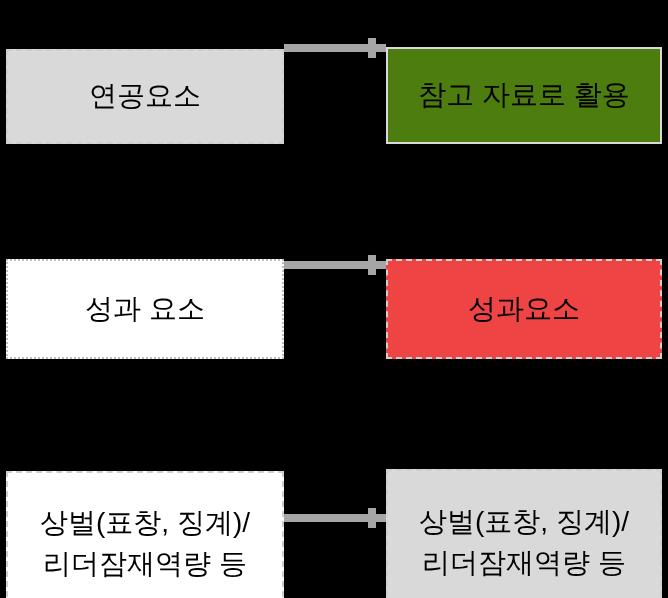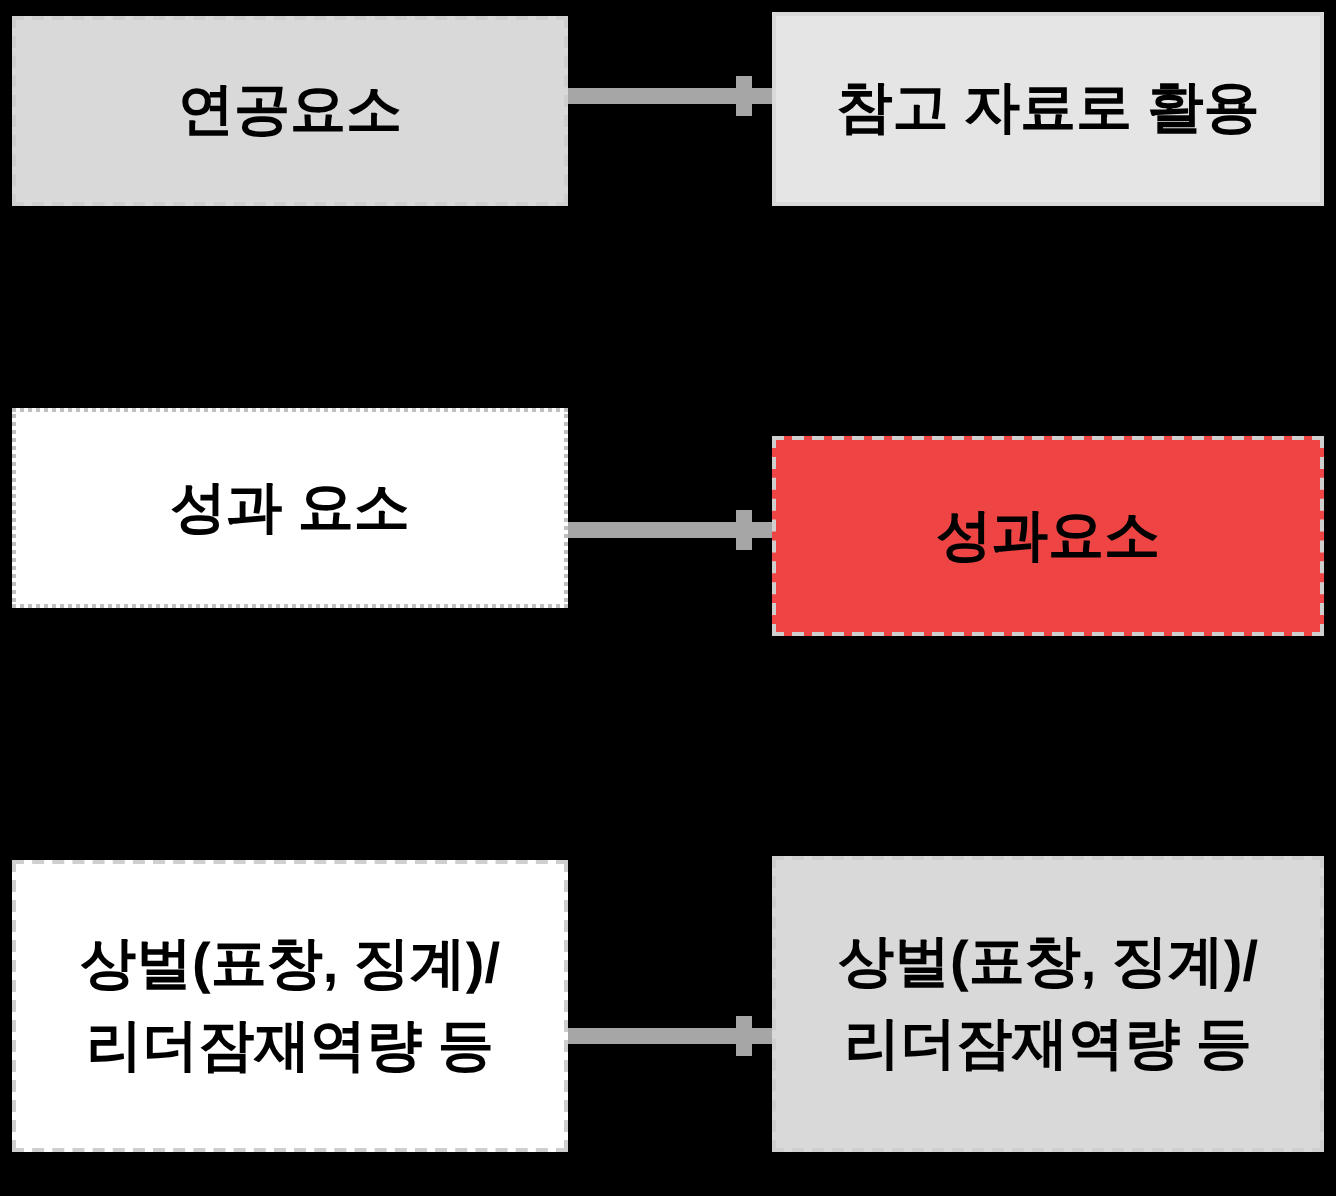--- a/index.html
+++ b/index.html
@@ -15,38 +15,39 @@
     overflow: hidden;
     font-family: "Liberation Sans", sans-serif;
   }
   .box {
     position: absolute;
     box-sizing: border-box;
     display: flex;
     align-items: center;
     justify-content: center;
     text-align: center;
-    font-weight: bold;
+    font-weight: normal;
     font-size: 28px;
     color: #000000;
     padding: 6px 10px;
+    margin-top: 41px;
   }
   .box .label {
     white-space: pre-line;
     line-height: 1.45;
   }
   .dashed { border: 2px dashed #cfcfcf; }
   .dotted { border: 2px dotted #bfbfbf; }
   .solid  { border: 2px solid  #d9d9d9; }
 
   
   #box-r1-left  { left: 6px;   top: 8px;   width: 278px; height: 95px; }
   #box-r1-right { left: 386px; top: 6px;   width: 276px; height: 97px; }
   
-  #box-r2-left  { left: 6px;   top: 204px; width: 278px; height: 100px; }
+  #box-r2-left  { left: 6px;   top: 218px; width: 278px; height: 100px; }
   #box-r2-right { left: 386px; top: 218px; width: 276px; height: 100px; }
   
   #box-r3-left  { left: 6px;   top: 430px; width: 278px; height: 146px; }
   #box-r3-right { left: 386px; top: 428px; width: 276px; height: 148px; }
 
   .connector-bar {
     position: absolute;
     height: 8px;
     width: 102px;
     left: 284px;
@@ -69,21 +70,21 @@
 
 <div id="stage">
 
   <div id="box-r1-left" class="box dashed" style="background: rgb(217, 217, 217);">
     <span class="label">연공요소</span>
   </div>
 
   <div id="conn-r1-bar" class="connector-bar" style="background: rgb(166, 166, 166);"></div>
   <div id="conn-r1-tick" class="connector-tick" style="background: rgb(166, 166, 166);"></div>
 
-  <div id="box-r1-right" class="box solid" style="background: #e5e5e5;">
+  <div id="box-r1-right" class="box solid" style="background: #4d7c0f;">
     <span class="label">참고 자료로 활용</span>
   </div>
 
   <div id="box-r2-left" class="box dotted" style="background: rgb(255, 255, 255);">
     <span class="label">성과 요소</span>
   </div>
 
   <div id="conn-r2-bar" class="connector-bar" style="background: rgb(166, 166, 166);"></div>
   <div id="conn-r2-tick" class="connector-tick" style="background: rgb(166, 166, 166);"></div>
 

